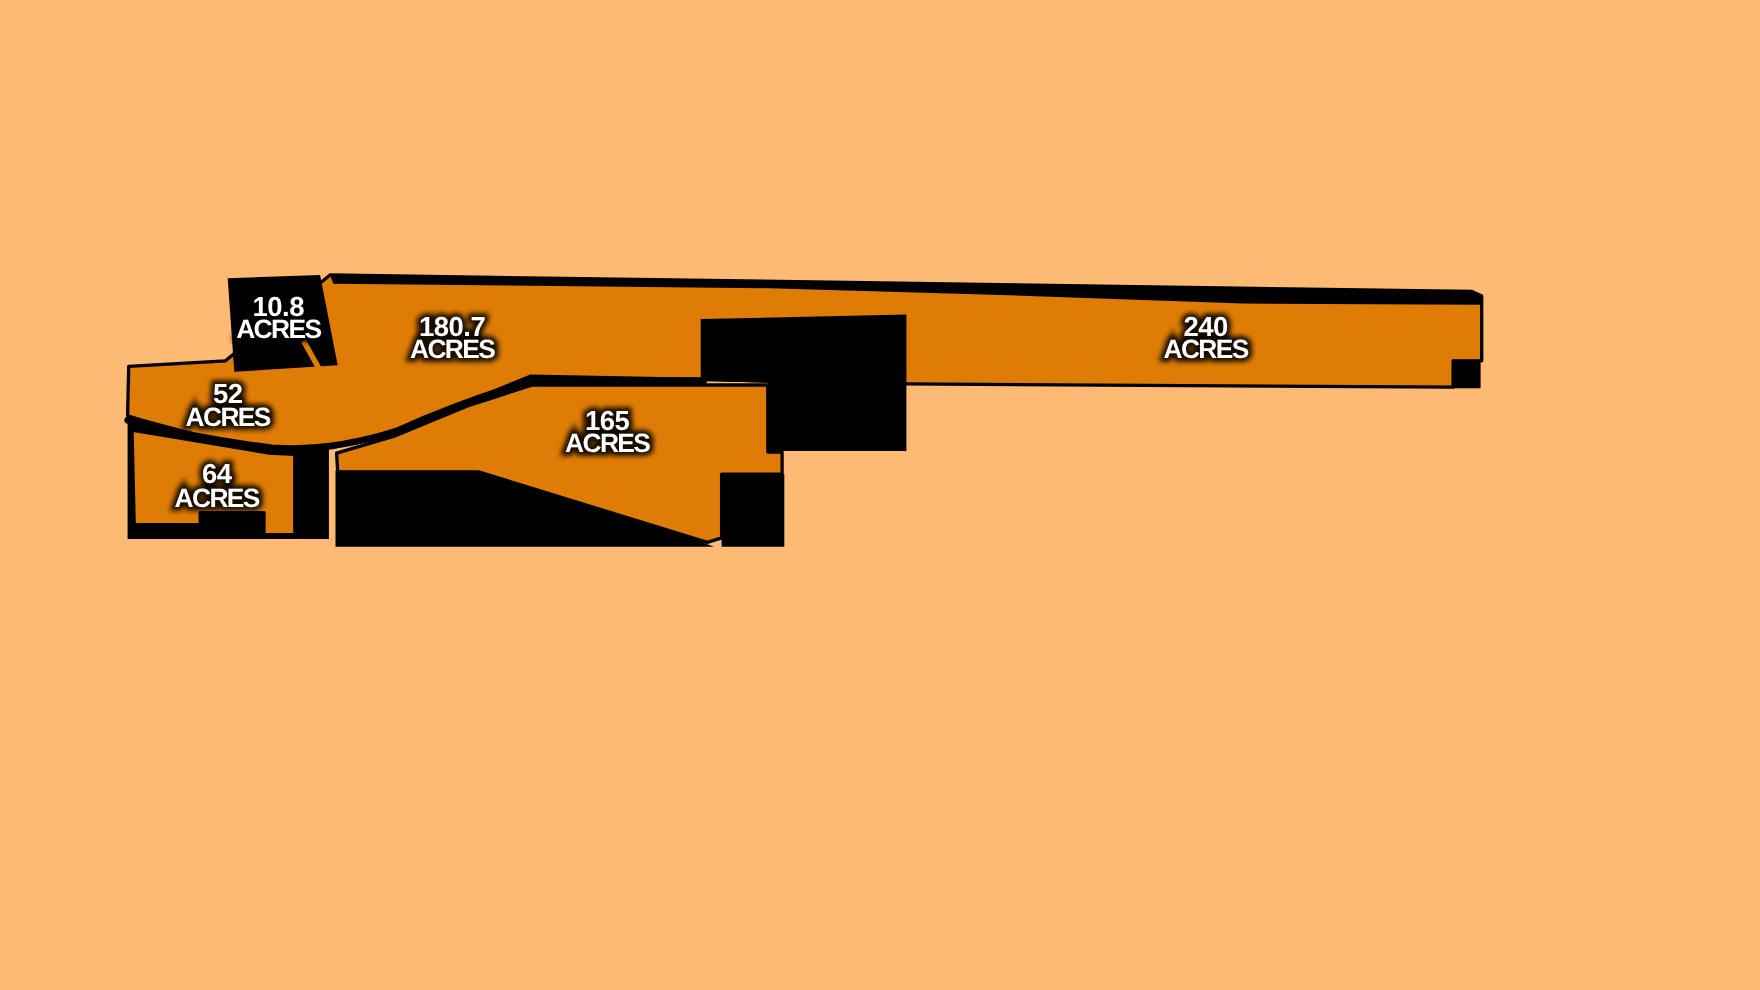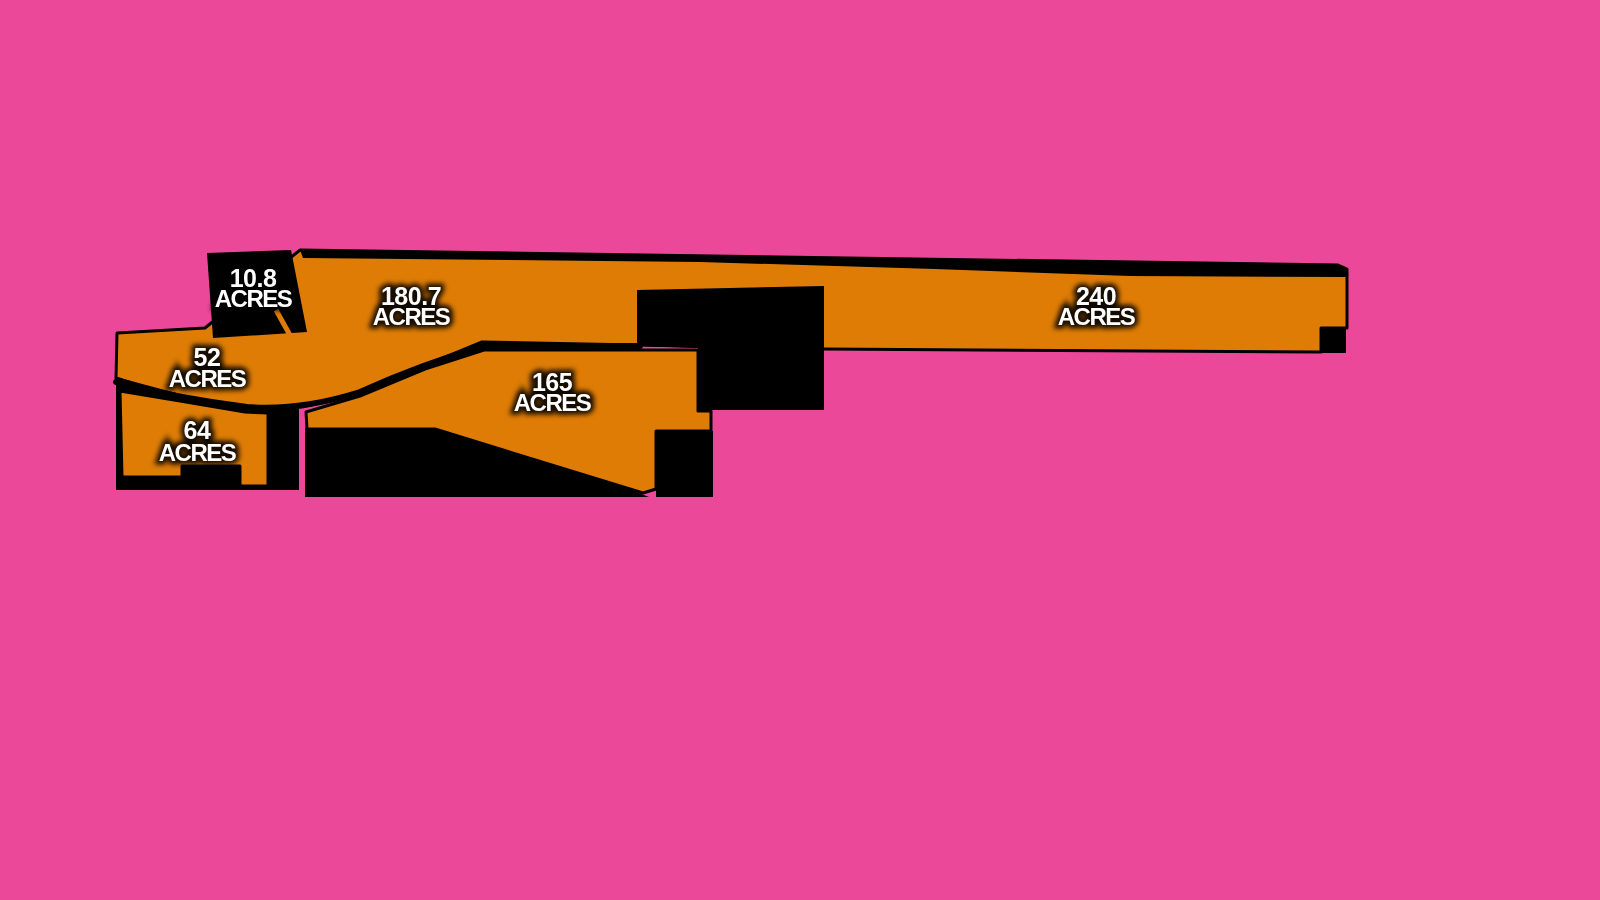--- a/index.html
+++ b/index.html
@@ -1,16 +1,16 @@
 <!DOCTYPE html>
 <html><head>
 <meta charset="utf-8">
 <style>
   html,body{margin:0;padding:0;background:#ffffff;}
-  .stage{position:relative;width:1600px;height:900px;background:#ec4899;overflow:hidden;
+  .stage{position:relative;width:1600px;height:900px;background:#fdba74;overflow:hidden;
          font-family:"Liberation Sans", sans-serif;}
   svg{position:absolute;left:0;top:0;}
   .parcel{stroke:#000;stroke-width:3;stroke-linejoin:round;}
   .blackshape{fill:#000;stroke:none;}
   .lbl text{font-family:"Liberation Sans", sans-serif;font-weight:700;font-size:25px;
             text-anchor:middle;letter-spacing:-0.5px;}
   .lbl text.unit{letter-spacing:-1.5px;font-size:24px;}
   .halo text{fill:#000;stroke:#000;stroke-width:7;paint-order:stroke;opacity:0.9;}
   .face text{fill:#ffffff;stroke:none;}
 </style>

